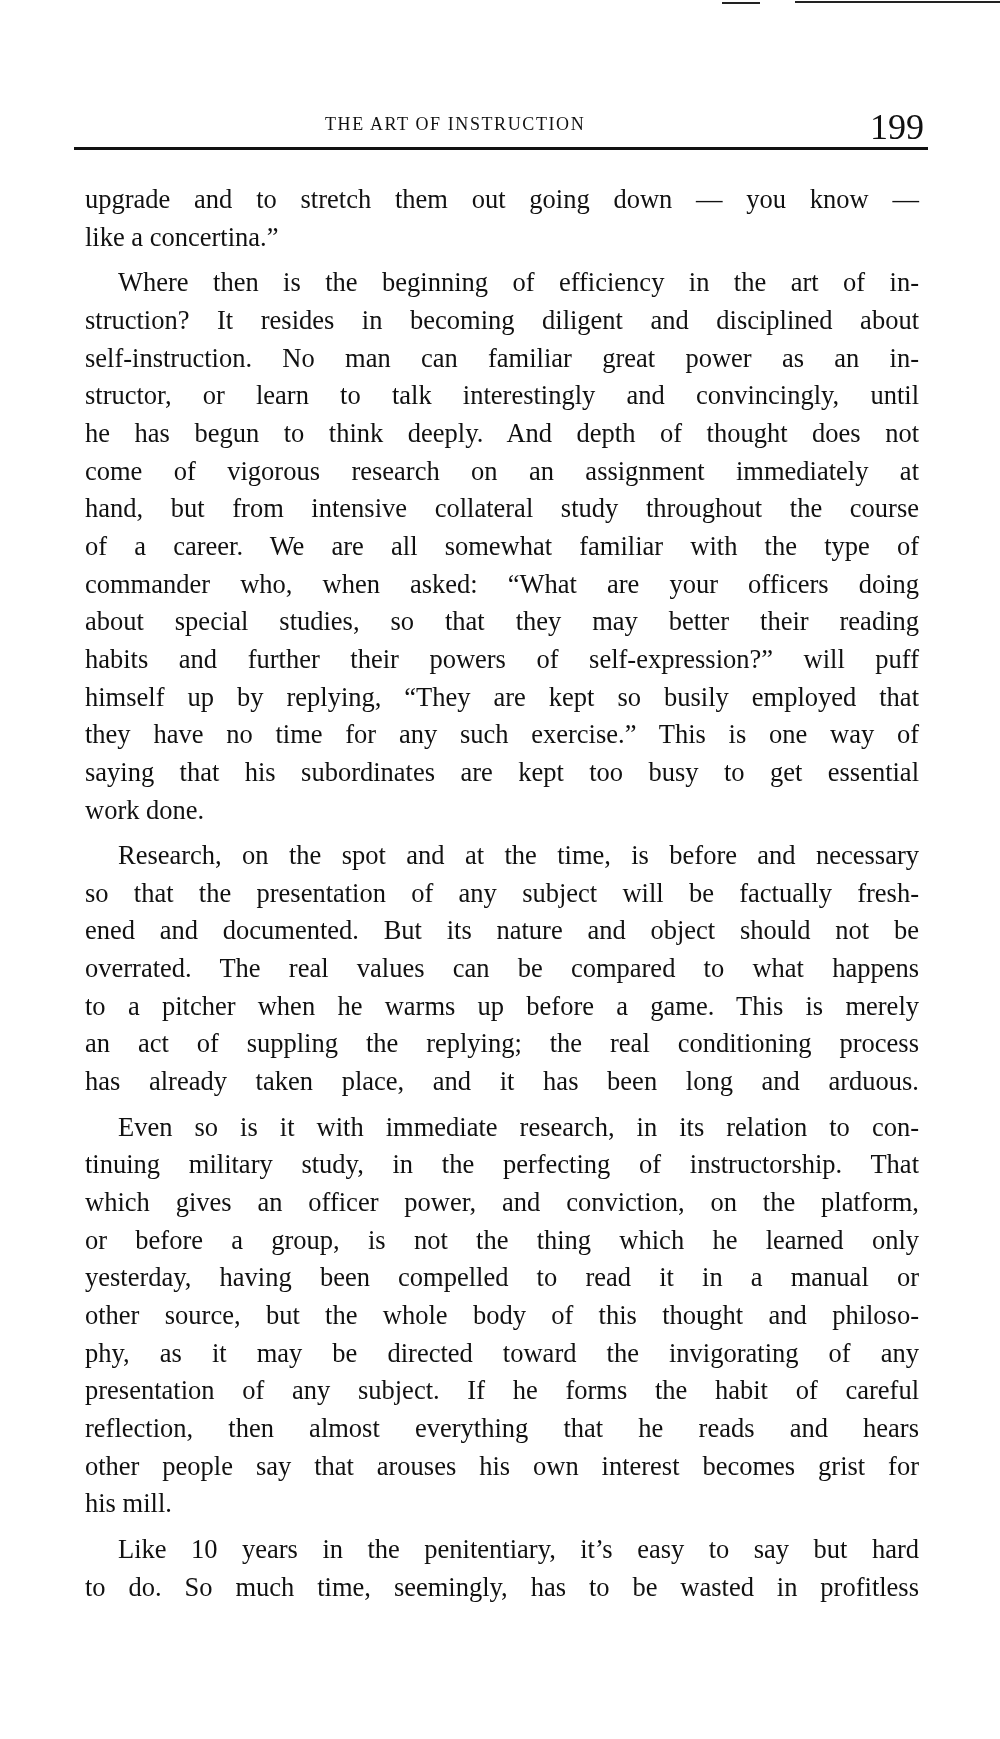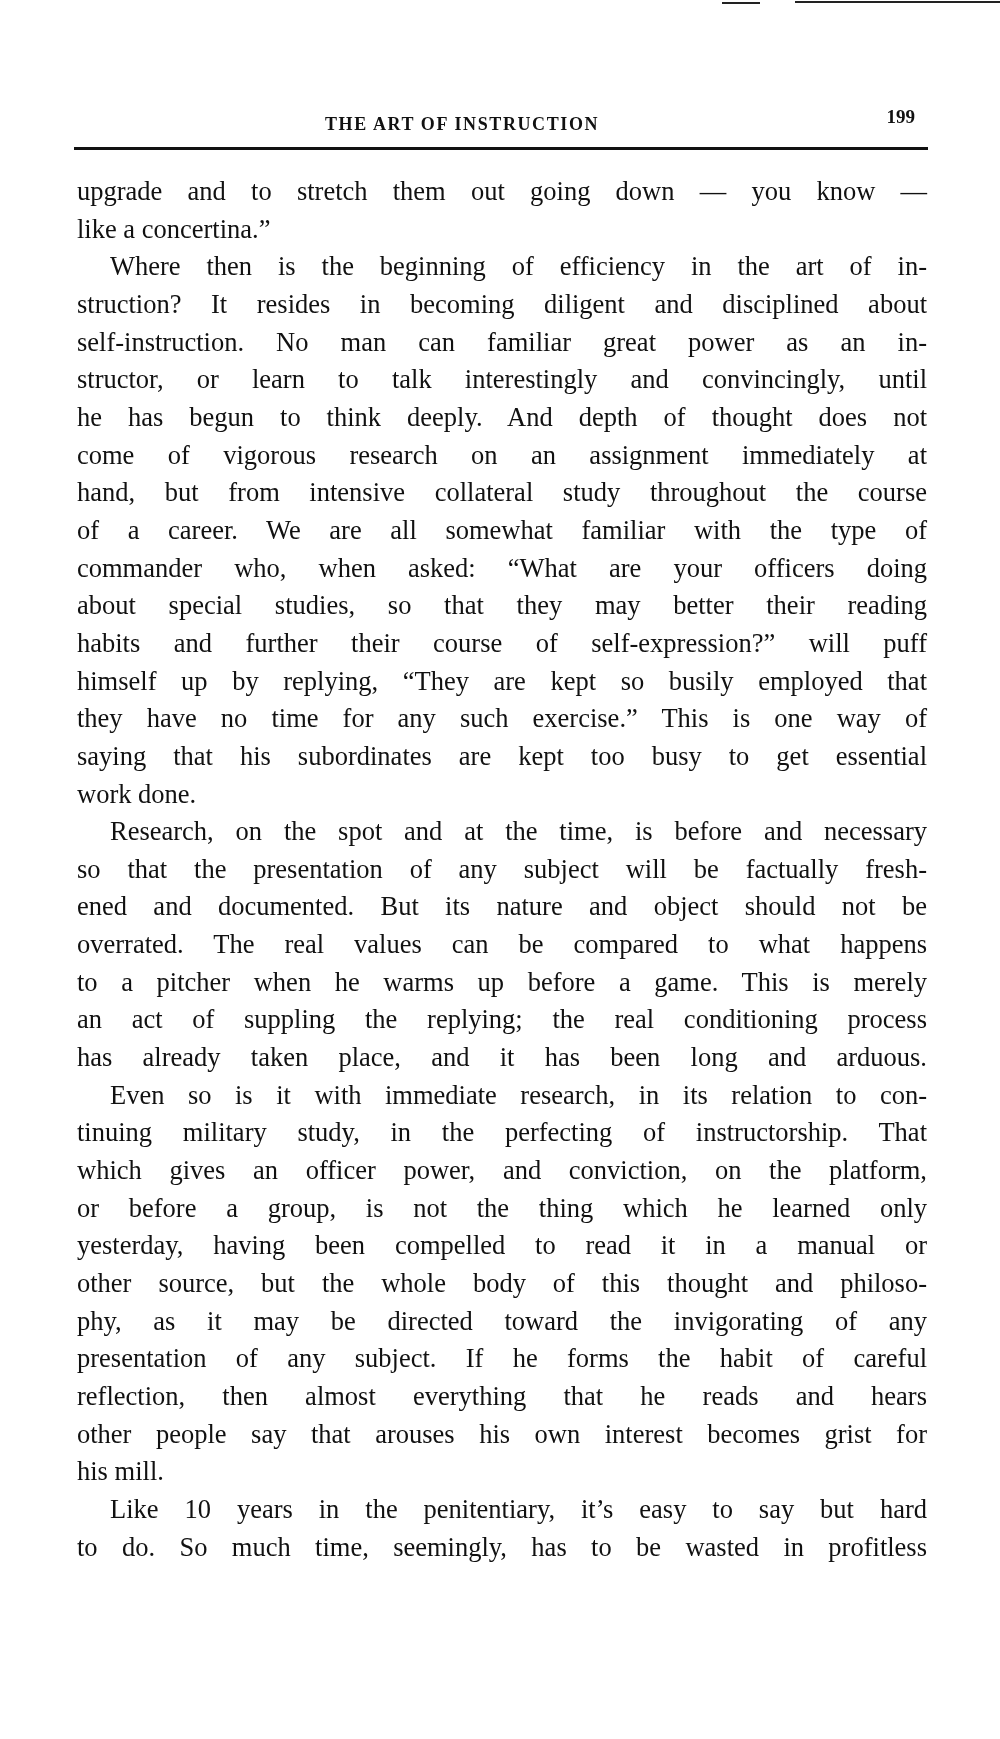--- a/index.html
+++ b/index.html
@@ -1,23 +1,23 @@
 <!DOCTYPE html>
 <html><head>
 <meta charset="utf-8">
 <style>
   html, body { margin: 0; padding: 0; background: #ffffff; }
   body { width: 1000px; height: 1739px; position: relative; overflow: hidden; color: #111; }
   .scan-mark { position: absolute; height: 2px; background: #222; }
-  .running-head { position: absolute; left: 77px; top: 112px; width: 850px; height: 28px; font-family: "Liberation Serif", "DejaVu Serif", serif; font-weight: bold; }
+  .running-head { position: absolute; left: 77px; top: 112px; width: 850px; height: 28px; font-family: "Liberation Serif", "DejaVu Serif", serif; }
   .running-title { position: absolute; left: 248px; top: 2px; font-size: 18px; letter-spacing: 1.6px; text-transform: uppercase; }
-  .page-number { position: absolute; right: 12px; top: -6px; font-size: 19px; }
+  .page-number { position: absolute; right: 3px; top: -6px; font-size: 36px; }
   .head-rule { position: absolute; left: 74px; top: 147px; width: 854px; height: 3px; background: #111; }
   .body-text { position: absolute; left: 77px; top: 173px; width: 850px; font-family: "Liberation Serif", "DejaVu Serif", serif; font-size: 26.5px; line-height: 37.65px; text-align: justify; hyphens: manual; }
-  .body-text p { margin: 0; text-indent: 0; }
+  .body-text p { margin: 8px; text-indent: 0; }
   .body-text p.indent { text-indent: 33px; }
   .line { display: block; text-align: justify; text-align-last: justify; white-space: nowrap; overflow: visible; }
   .line.last { text-align-last: left; }
 </style>
 </head>
 <body>
 
 <div class="scan-mark" style="left:722px; top:2px; width:38px;"></div>
 <div class="scan-mark" style="left:795px; top:1px; width:205px;"></div>
 
@@ -36,21 +36,21 @@
     <span class="line" style="text-indent:33px">Where then is the beginning of efficiency in the art of in-</span>
     <span class="line" style="text-indent:0">struction? It resides in becoming diligent and disciplined about</span>
     <span class="line" style="text-indent:0">self-instruction. No man can familiar great power as an in-</span>
     <span class="line" style="text-indent:0">structor, or learn to talk interestingly and convincingly, until</span>
     <span class="line" style="text-indent:0">he has begun to think deeply. And depth of thought does not</span>
     <span class="line" style="text-indent:0">come of vigorous research on an assignment immediately at</span>
     <span class="line" style="text-indent:0">hand, but from intensive collateral study throughout the course</span>
     <span class="line" style="text-indent:0">of a career. We are all somewhat familiar with the type of</span>
     <span class="line" style="text-indent:0">commander who, when asked: “What are your officers doing</span>
     <span class="line" style="text-indent:0">about special studies, so that they may better their reading</span>
-    <span class="line" style="text-indent:0">habits and further their course of self-expression?” will puff</span>
+    <span class="line" style="text-indent:0">habits and further their powers of self-expression?” will puff</span>
     <span class="line" style="text-indent:0">himself up by replying, “They are kept so busily employed that</span>
     <span class="line" style="text-indent:0">they have no time for any such exercise.” This is one way of</span>
     <span class="line" style="text-indent:0">saying that his subordinates are kept too busy to get essential</span>
     <span class="line last" style="text-indent:0">work done.</span>
   </p>
   <p class="indent">
     <span class="line" style="text-indent:33px">Research, on the spot and at the time, is before and necessary</span>
     <span class="line" style="text-indent:0">so that the presentation of any subject will be factually fresh-</span>
     <span class="line" style="text-indent:0">ened and documented. But its nature and object should not be</span>
     <span class="line" style="text-indent:0">overrated. The real values can be compared to what happens</span>

